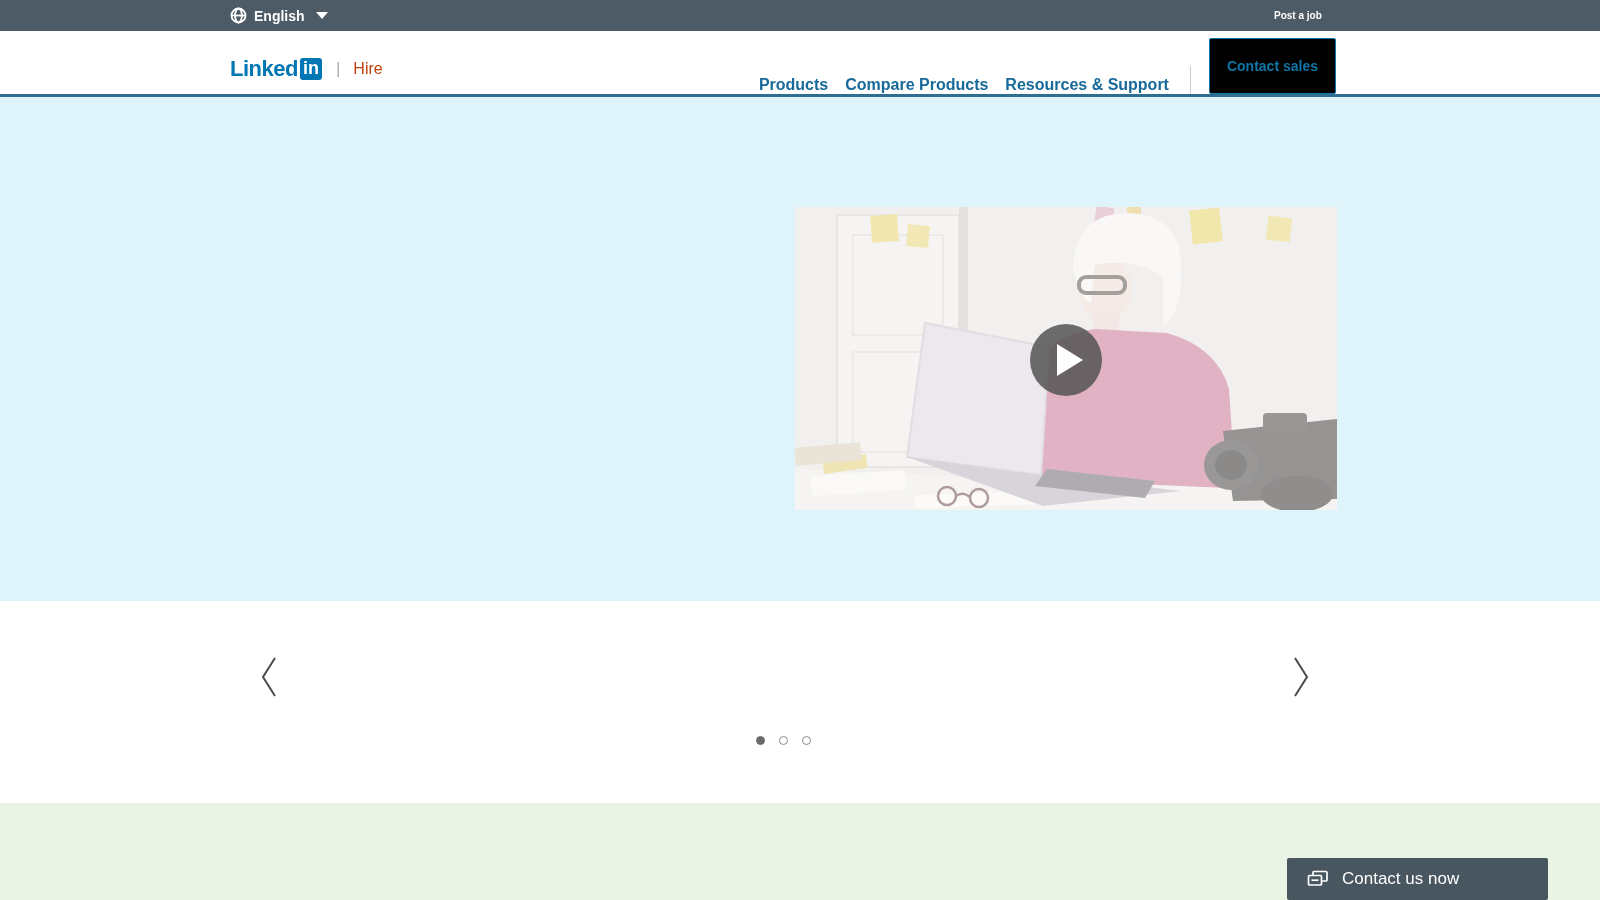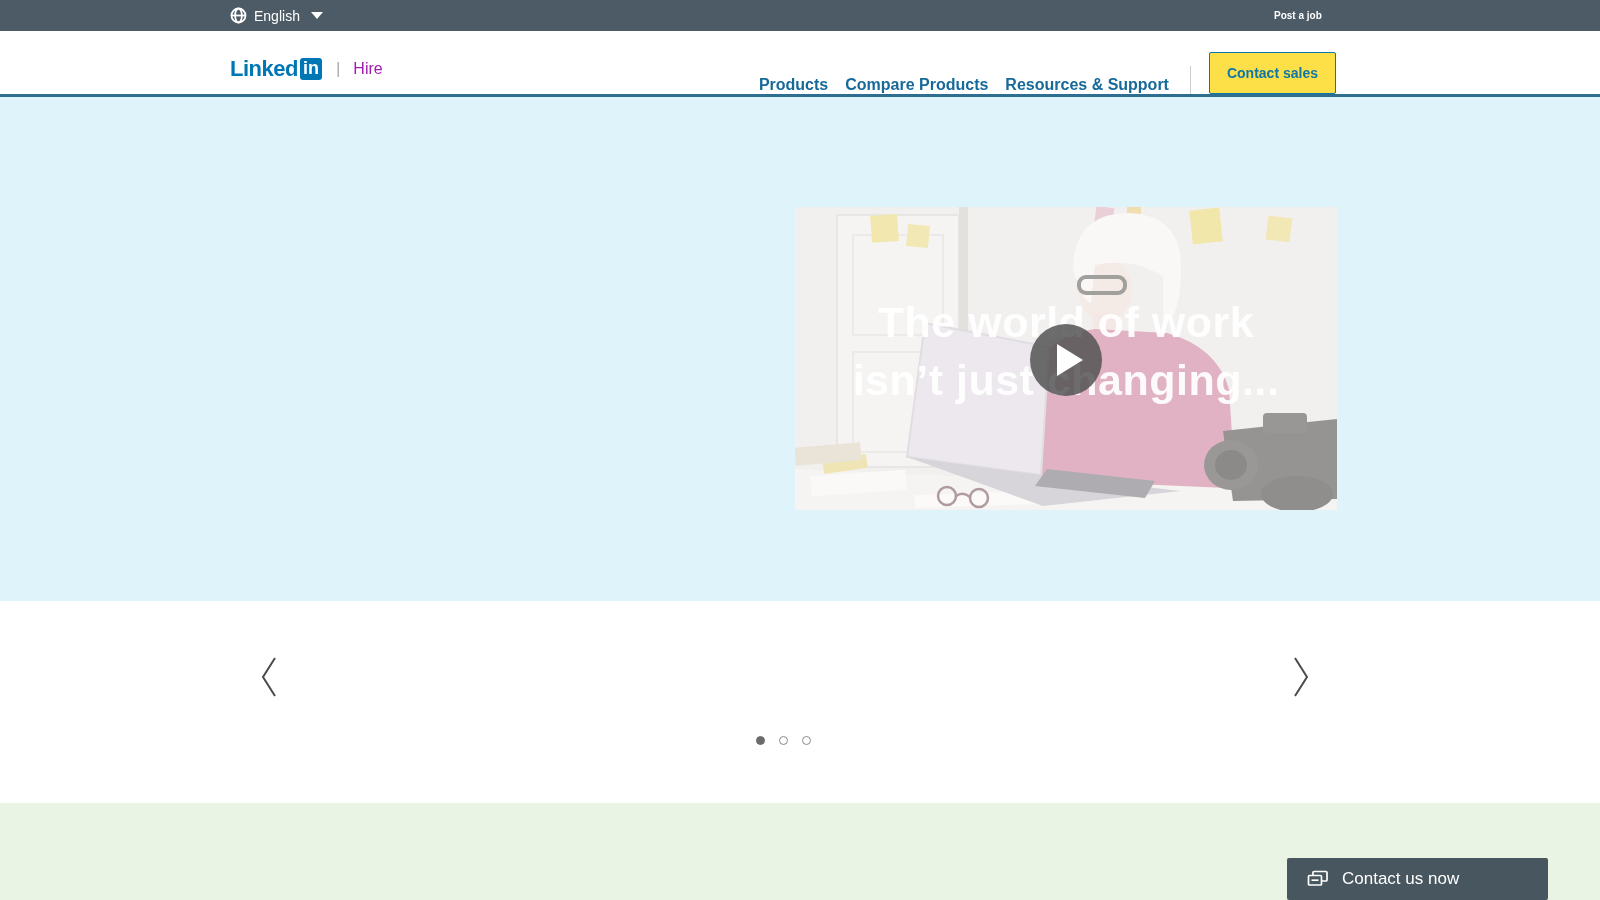--- a/index.html
+++ b/index.html
@@ -5,36 +5,36 @@
   html,body{margin:0;padding:0;}
   body{
     width:1600px;height:900px;position:relative;overflow:hidden;
     background:#ffffff;
     font-family:"Liberation Sans", sans-serif;
     -webkit-font-smoothing:antialiased;
   }
   
   .topbar{position:absolute;left:0;top:0;width:1600px;height:31px;background:#4c5b66;}
   .lang-selector{position:absolute;left:230px;top:0;height:31px;display:flex;align-items:center;gap:7px;cursor:pointer;}
-  .lang-label{color:#ffffff;font-size:14px;font-weight:400;}
+  .lang-label{color:#ffffff;font-size:14px;font-weight:700;}
   .caret-down{width:0;height:0;border-left:6px solid transparent;border-right:6px solid transparent;border-top:7px solid #ffffff;margin-left:4px;}
   .post-job{position:absolute;left:1274px;top:0;height:31px;display:flex;align-items:center;color:#ffffff;font-size:10px;font-weight:700;cursor:pointer;}
   
   .navbar{position:absolute;left:0;top:31px;width:1600px;height:63px;background:#ffffff;}
   .nav-border{position:absolute;left:0;top:94px;width:1600px;height:3px;background:#2e6e91;}
   .logo-lockup{position:absolute;left:230px;top:0;height:75px;display:flex;align-items:center;cursor:pointer;}
   .logo-word{color:#0077b5;font-size:22px;font-weight:700;letter-spacing:-0.5px;}
   .logo-badge{background:#0077b5;color:#ffffff;font-size:18px;font-weight:700;border-radius:3px;padding:0px 3px 2px 3px;margin-left:2px;line-height:20px;}
   .logo-pipe{color:#aaaaaa;font-size:17px;font-weight:300;margin:0 13px 0 14px;}
-  .product-name{color:#a21caf;font-size:16px;}
+  .product-name{color:#c2410c;font-size:16px;}
   .nav-right{position:absolute;right:264px;top:0;height:63px;display:flex;align-items:flex-end;}
   .nav-link{color:#17699a;font-size:16px;font-weight:700;margin-left:17px;cursor:pointer;white-space:nowrap;}
   .nav-link:first-child{margin-left:0;}
   .nav-divider{width:1px;height:28px;background:#cccccc;margin:0 18px 0 21px;}
-  .contact-sales-btn{background:#fde047;border:1px solid #0e76a8;border-radius:2px;color:#0e76a8;font-size:14px;font-weight:700;padding:12px 17px;cursor:pointer;font-family:"Liberation Sans",sans-serif;}
+  .contact-sales-btn{background:#000000;border:1px solid #0e76a8;border-radius:2px;color:#0e76a8;font-size:14px;font-weight:700;padding:19px 17px;cursor:pointer;font-family:"Liberation Sans",sans-serif;}
   
   .hero{position:absolute;left:0;top:97px;width:1600px;height:504px;background:#def4fa;}
   .video-player{position:absolute;left:795px;top:110px;width:542px;height:303px;overflow:hidden;cursor:pointer;background:#e7e3e0;}
   .video-scene{position:absolute;left:0;top:0;width:100%;height:100%;}
   .video-caption{position:absolute;left:0;top:86px;width:100%;text-align:center;z-index:2;pointer-events:none;}
   .video-caption div{color:rgba(255,255,255,0.93);font-size:43px;font-weight:700;line-height:58px;letter-spacing:0.5px;}
   .play-button{position:absolute;left:235px;top:117px;width:72px;height:72px;border-radius:50%;background:rgba(84,84,84,0.85);z-index:3;display:flex;align-items:center;justify-content:center;cursor:pointer;}
   .play-triangle{width:0;height:0;border-top:16px solid transparent;border-bottom:16px solid transparent;border-left:26px solid #ffffff;margin-left:7px;}
   
   .carousel-strip{position:absolute;left:0;top:601px;width:1600px;height:202px;background:#ffffff;}
@@ -131,24 +131,20 @@
       <path d="M161,289 Q168,284 175,290" fill="none" stroke="#6d4a4e" stroke-width="2.5"></path>
 
       <path d="M428,224 L542,212 L542,292 L438,294 Z" fill="#3f3c3b"></path>
       <rect x="468" y="206" width="44" height="20" rx="4" fill="#464341"></rect>
       <ellipse cx="436" cy="258" rx="27" ry="25" fill="#474443"></ellipse>
       <ellipse cx="436" cy="258" rx="16" ry="15" fill="#2c2a29"></ellipse>
       <ellipse cx="502" cy="287" rx="36" ry="18" fill="#35322f"></ellipse>
 
       <rect x="0" y="0" width="542" height="303" fill="rgba(255,255,255,0.45)"></rect>
     </svg>
-    <div class="video-caption">
-      <div>The world of work</div>
-      <div>isn’t just changing...</div>
-    </div>
     <div class="play-button">
       <span class="play-triangle"></span>
     </div>
   </div>
 </div>
 
 <div class="carousel-strip">
   <div class="carousel-arrow prev">
     <svg width="24" height="44" viewBox="0 0 24 44">
       <polyline points="17,3 5,22 17,41" fill="none" stroke="#4a4a4a" stroke-width="2"></polyline>

